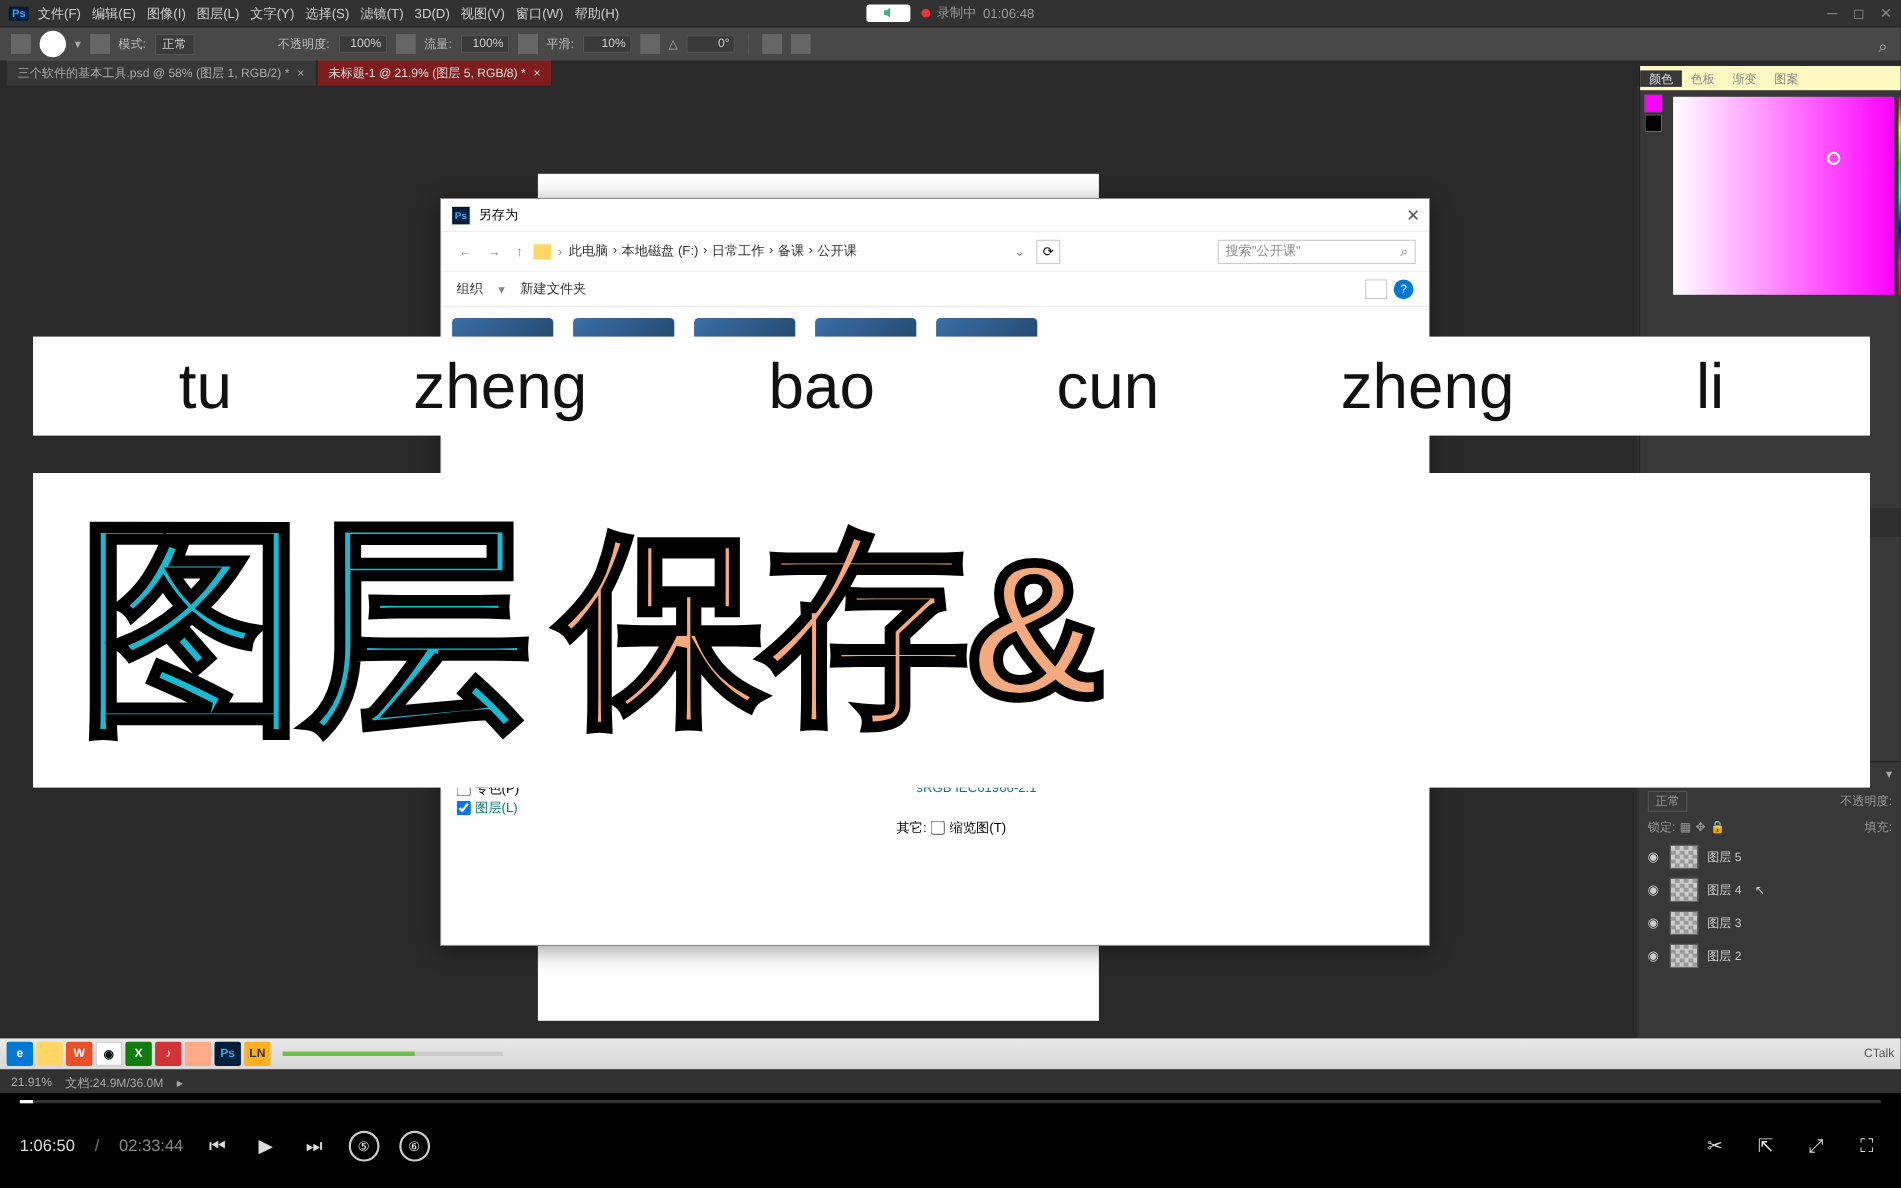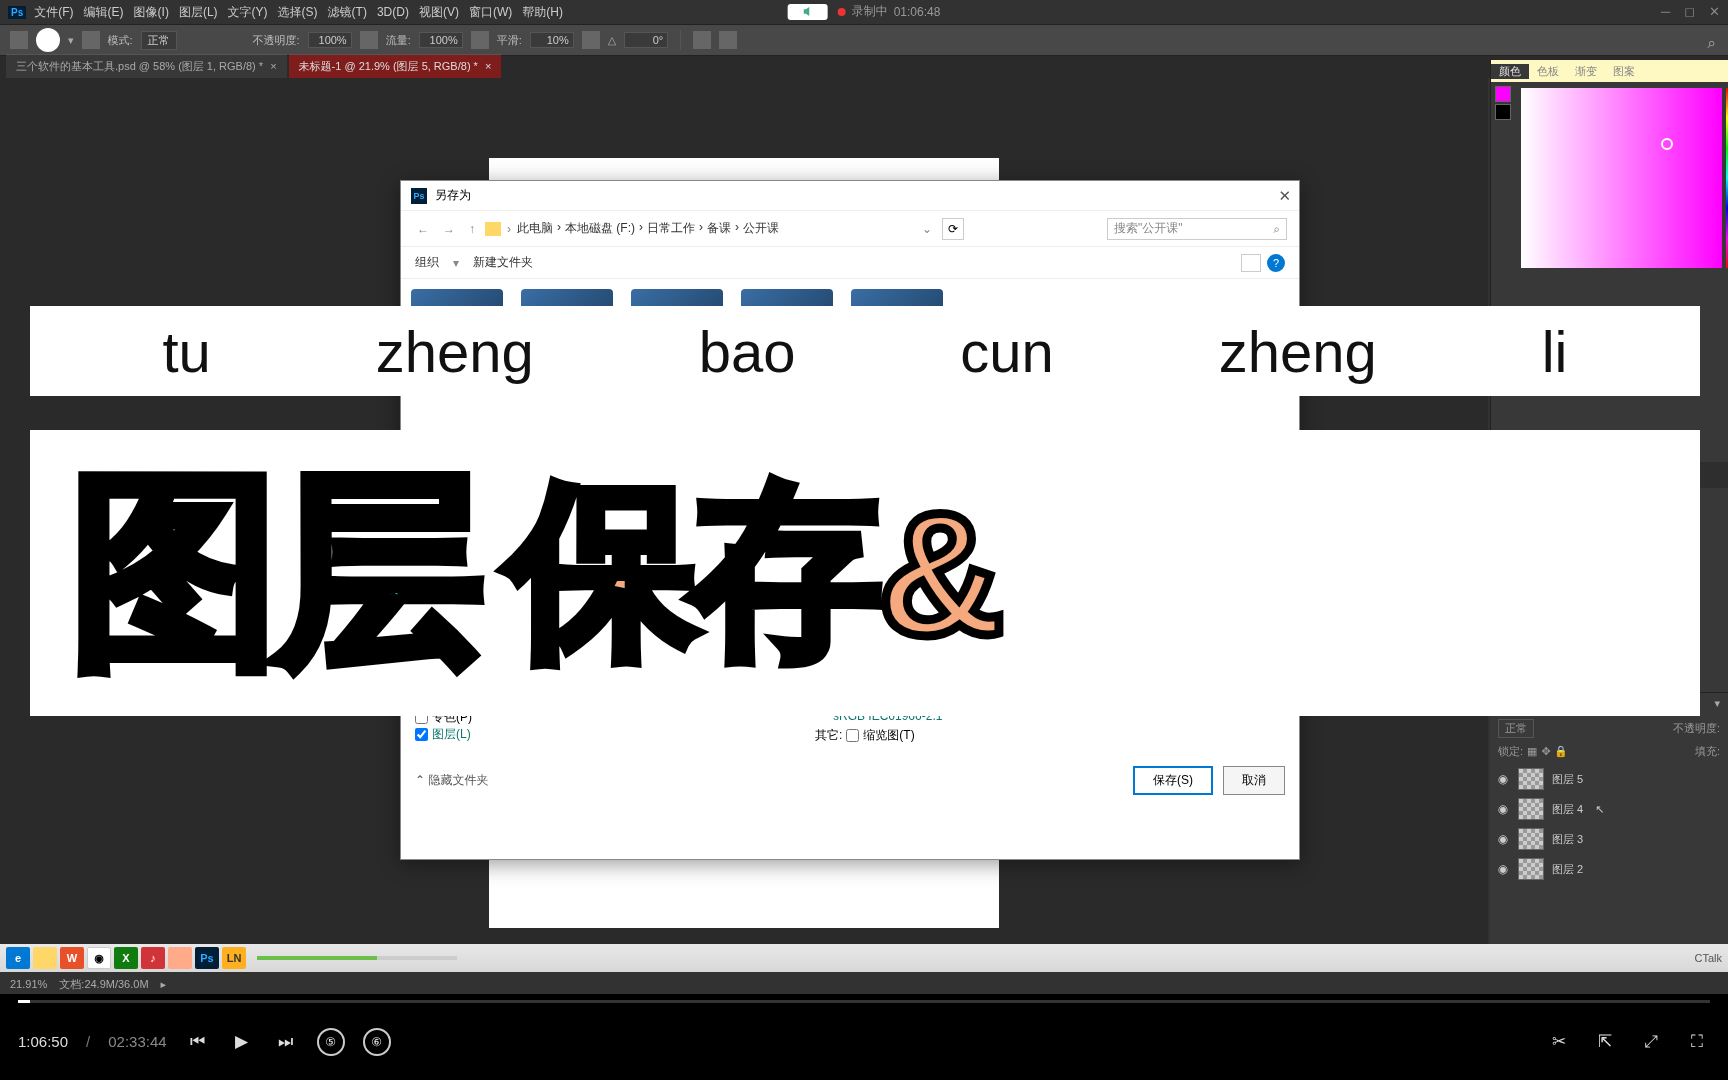--- a/index.html
+++ b/index.html
@@ -91,21 +91,21 @@
 .chk input{width:13px;height:13px}
 .link-blue{color:#0f766e}
 .dlg-actions{display:flex;justify-content:space-between;align-items:center;padding:10px 14px}
 .hide-folders{color:#555;font-size:12px}
 .btn{padding:4px 18px;border:1px solid #888;background:#f5f5f5;font-size:12px;cursor:pointer}
 .btn.primary{border:2px solid #0078d4;background:#fff}
 
 
 .pinyin-bar{position:absolute;left:30px;top:306px;width:1670px;height:90px;background:#fff;display:flex;align-items:center;justify-content:space-around;font-size:58px;color:#111;padding:0 50px}
 .title-bar{position:absolute;left:30px;top:430px;width:1670px;height:286px;background:#fff;display:flex;align-items:center;padding:0 40px}
-.big-cn{font-size:210px;font-weight:700;-webkit-text-stroke:10px #000;letter-spacing:-6px}
+.big-cn{font-size:210px;font-weight:400;-webkit-text-stroke:10px #000;letter-spacing:-6px}
 .big-cn.teal{color:#1cb8cf}
 .big-cn.peach{color:#f5a97f;font-size:190px}
 .amp{color:#f5a97f;font-size:175px;font-weight:900;-webkit-text-stroke:9px #000;margin:0 2px}
 
 
 .win-taskbar{position:absolute;left:0;bottom:22px;width:100%;height:28px;background:linear-gradient(#e8e8e8,#d8d8d8);display:flex;align-items:center;padding:0 6px;gap:3px}
 .tb-icon{width:24px;height:22px;border-radius:2px;display:flex;align-items:center;justify-content:center;font-size:11px;font-weight:bold}
 .tb-edge{background:#0078d4;color:#fff}
 .tb-fm{background:#ffd768}
 .tb-w{background:#e8502a;color:#fff}
@@ -186,21 +186,21 @@
       <span class="icon-box"></span>
       <span style="color:#aaa">△</span>
       <span class="opt-num">0°</span>
       <div class="divider"></div>
       <span class="icon-box"></span>
       <span class="icon-box"></span>
     </div>
     <span class="search-mag">⌕</span>
 
     <div class="ps-tabs">
-      <div class="ps-tab"><span>三个软件的基本工具.psd @ 58% (图层 1, RGB/8) *</span> <span style="margin-left:4px">×</span></div>
+      <div class="ps-tab"><span>三个软件的基本工具.psd @ 58% (图层 1, RGB/2) *</span> <span style="margin-left:4px">×</span></div>
       <div class="ps-tab active"><span>未标题-1 @ 21.9% (图层 5, RGB/8) *</span> <span style="margin-left:4px">×</span></div>
     </div>
 
     <div class="ps-canvas">
       <div class="white-artboard"></div>
     </div>
 
     <div class="panel-mini">
       <div class="mini-icon"></div>
       <div class="mini-icon"></div>
@@ -346,33 +346,26 @@
                 <input type="checkbox" checked="" style="">
                 <span class="link-blue">图层(L)</span>
               </div>
           </div>
           <div>
             <div class="chk">
                 <input type="checkbox" checked="" style="">
                 <span class="link-blue"><span>ICC 配置文件(C):</span></span>
               </div>
             <div class="link-blue" style="padding-left:18px">sRGB IEC61966-2.1</div>
-            <div class="chk" style="margin-top:4px">
+            <div class="chk" style="margin-top:21px">
                 <span>其它:</span>
                 <input type="checkbox" style="">
                 <span>缩览图(T)</span>
               </div>
           </div>
-        </div>
-      </div>
-      <div class="dlg-actions">
-        <span class="hide-folders">⌃ <span>隐藏文件夹</span></span>
-        <div style="display:flex;gap:10px">
-          <button class="btn primary">保存(S)</button>
-          <button class="btn">取消</button>
         </div>
       </div>
     </div>
 
     <div class="ps-status">
       <span>21.91%</span>
       <span><span>文档:</span><span>24.9M/36.0M</span></span>
       <span>▸</span>
     </div>
 

